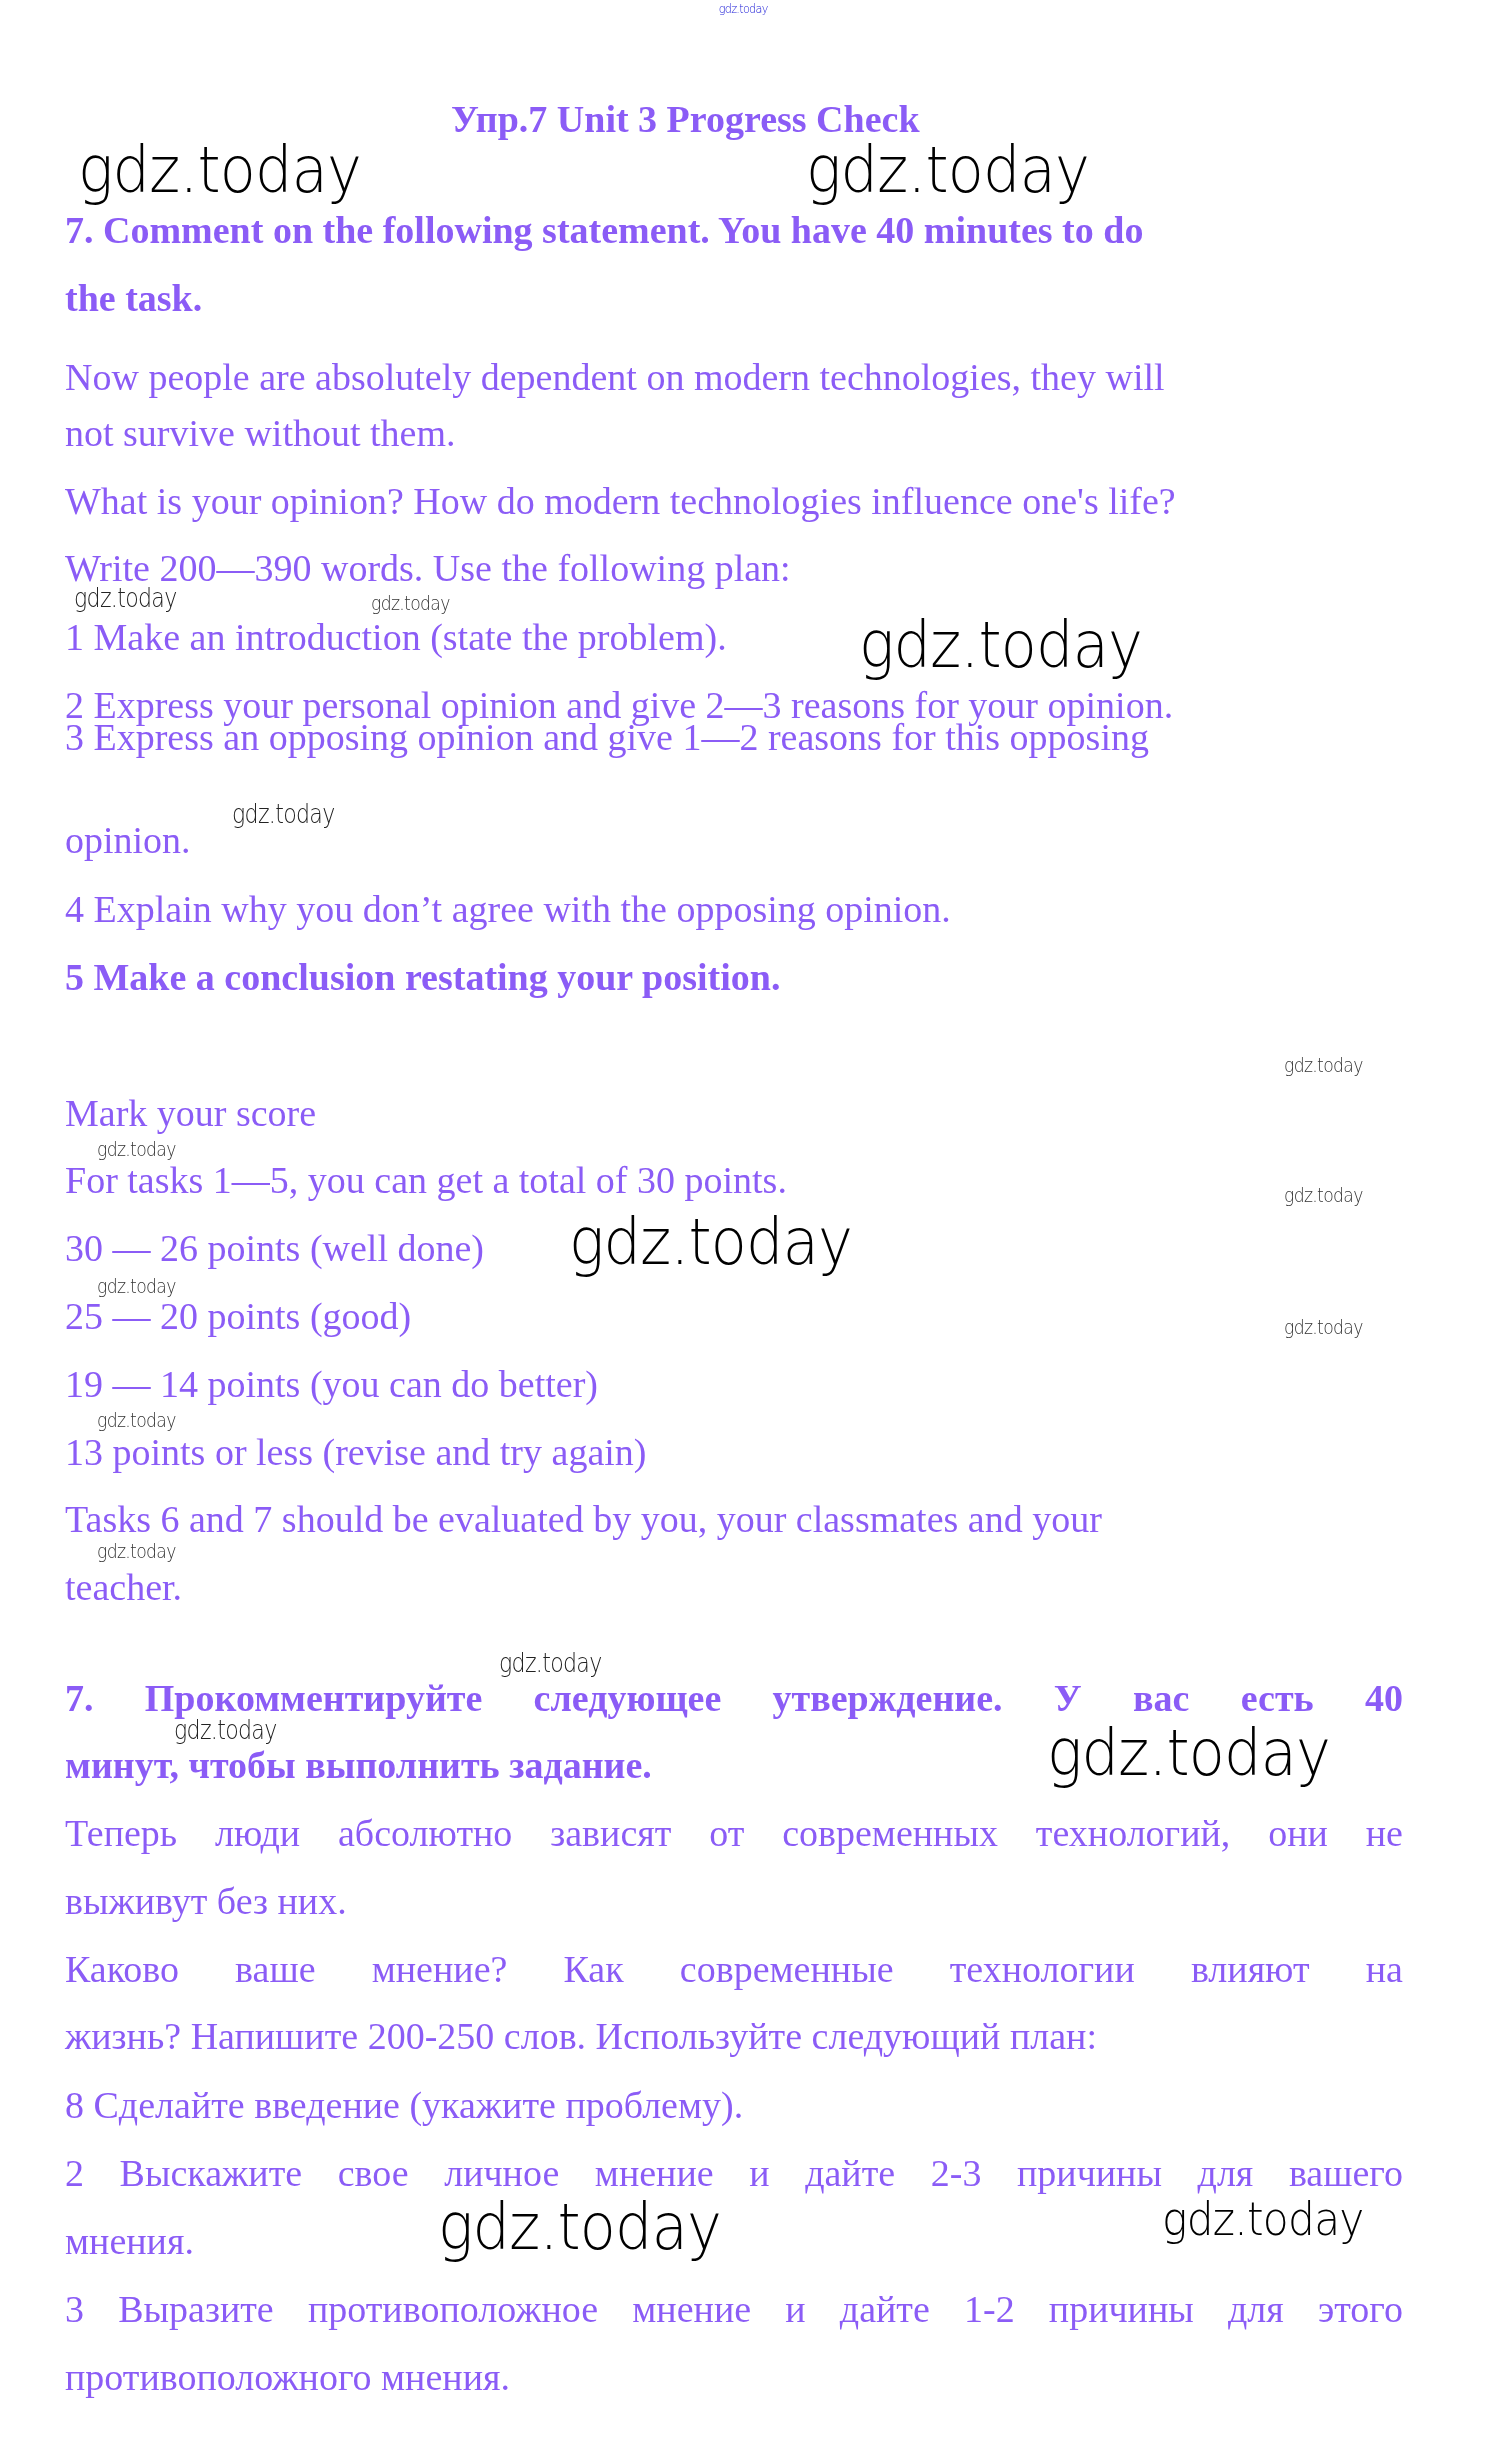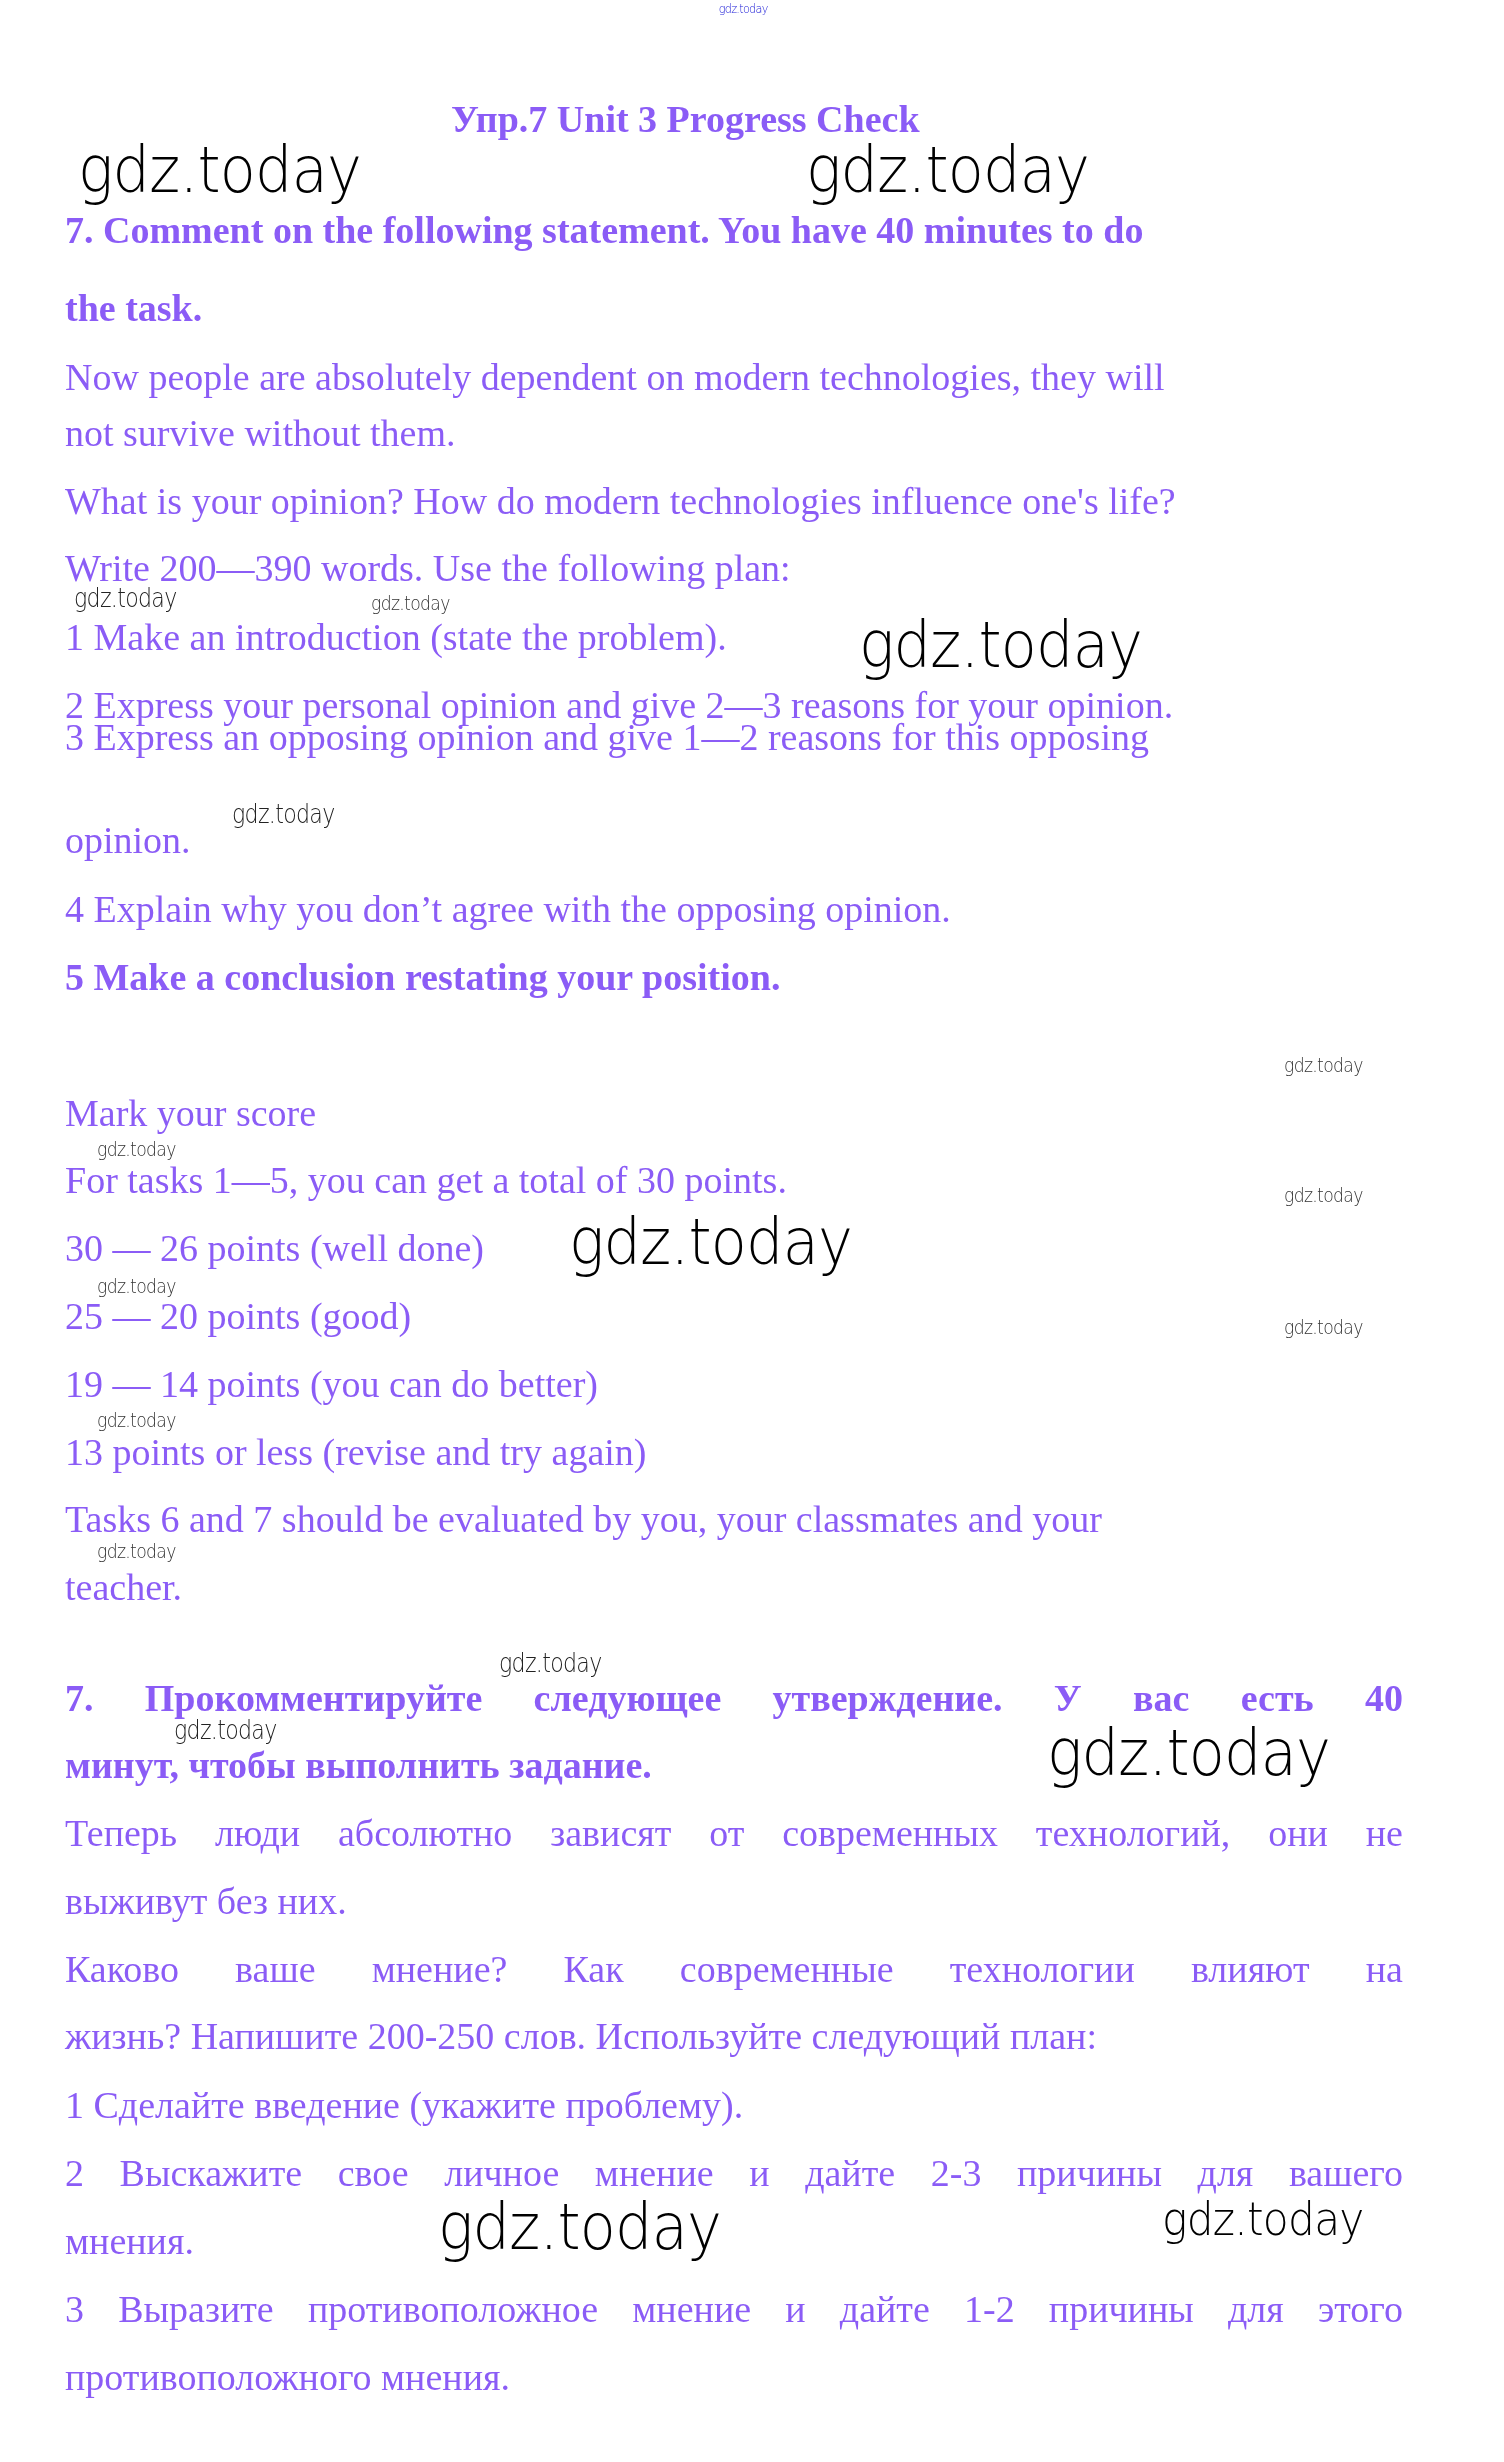--- a/index.html
+++ b/index.html
@@ -30,21 +30,21 @@
 <div class="page">
 
   <a class="wm wm-top" style="color: rgb(26, 26, 214);">gdz.today</a>
 
   <div class="line title" style="top:92px;">Упр.7 Unit 3 Progress Check</div>
 
   <div class="wm wm-xl" style="left:78px; top:135px;">gdz.today</div>
   <div class="wm wm-xl" style="left:806px; top:135px;">gdz.today</div>
 
   <div class="line bold" style="top:203px;">7. Comment on the following statement. You have 40 minutes to do</div>
-  <div class="line bold" style="top:271px;margin-top:10px;">the task.</div>
+  <div class="line bold" style="top:271px;">the task.</div>
 
   <div class="line" style="top:350px;">Now people are absolutely dependent on modern technologies, they will</div>
   <div class="line" style="top:474px;">What is your opinion? How do modern technologies influence one's life?</div>
 
   <div class="line" style="top:406px;">not survive without them.</div>
   <div class="line" style="top:541px;">Write 200—390 words. Use the following plan:</div>
 
   <div class="wm wm-sm" style="left:74px; top:584px;">gdz.today</div>
   <div class="wm wm-xs" style="left:371px; top:592px;">gdz.today</div>
 
@@ -78,21 +78,21 @@
   <div class="line bold justify" style="top:1671px;">7. Прокомментируйте следующее утверждение. У вас есть 40</div>
   <div class="wm wm-sm" style="left:174px; top:1716px;">gdz.today</div>
   <div class="wm wm-xl" style="left:1047px; top:1718px;">gdz.today</div>
   <div class="line bold" style="top:1738px;">минут, чтобы выполнить задание.</div>
 
   <div class="line justify" style="top:1806px;">Теперь люди абсолютно зависят от современных технологий, они не</div>
   <div class="line" style="top:1874px;">выживут без них.</div>
   <div class="line justify" style="top:1942px;">Каково ваше мнение? Как современные технологии влияют на</div>
   <div class="line" style="top:2009px;">жизнь? Напишите 200-250 слов. Используйте следующий план:</div>
 
-  <div class="line" style="top:2078px;">1 Сделайте введение (укажите проблему).</div>
+  <div class="line" style="top:2078px;">8 Сделайте введение (укажите проблему).</div>
   <div class="line justify" style="top:2146px;">2 Выскажите свое личное мнение и дайте 2-3 причины для вашего</div>
   <div class="wm wm-xl" style="left:438px; top:2192px;">gdz.today</div>
   <div class="wm" style="left:1162px; top:2193px; font-size:47px; line-height:52px; font-weight:200; transform:scaleX(0.9); transform-origin:left center;">gdz.today</div>
   <div class="line" style="top:2214px;text-align:center;">мнения.</div>
   <div class="line justify" style="top:2282px;">3 Выразите противоположное мнение и дайте 1-2 причины для этого</div>
   <div class="line" style="top:2350px;">противоположного мнения.</div>
 
 </div>
 
 

